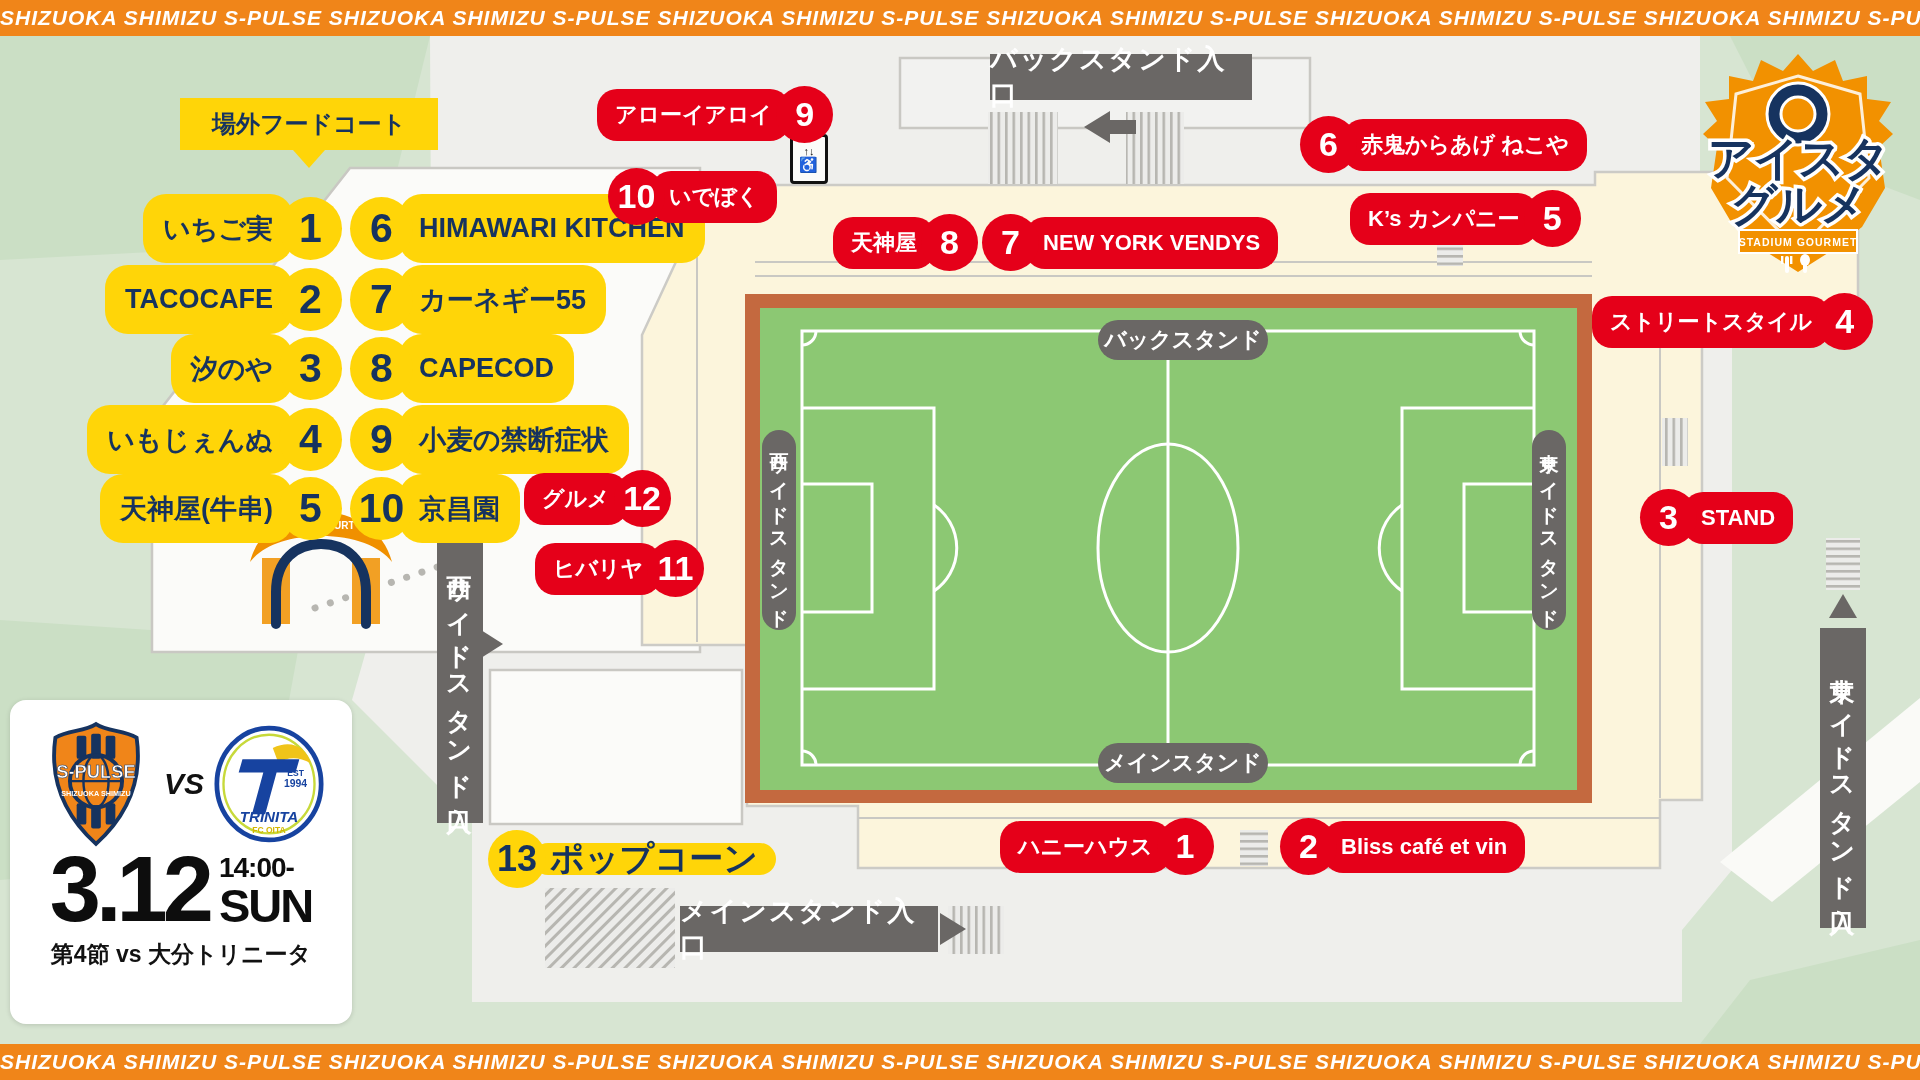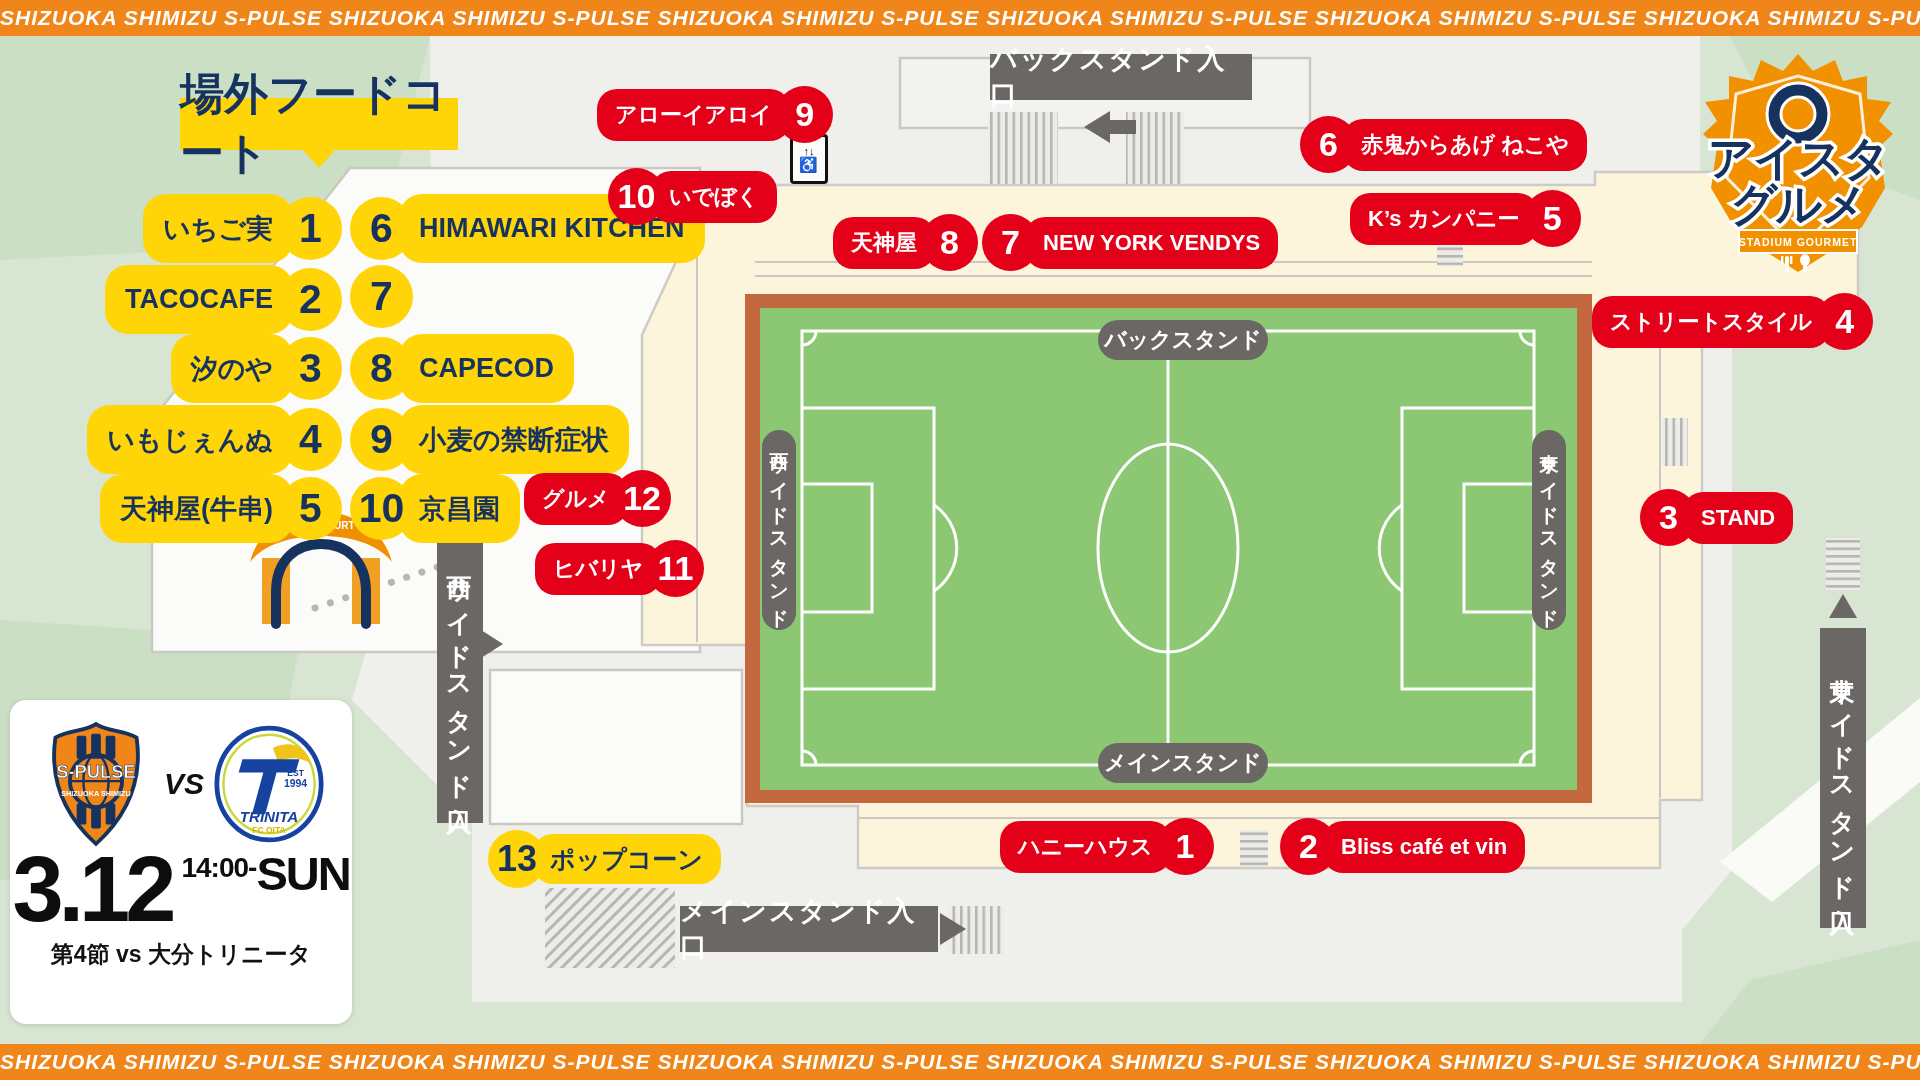--- a/index.html
+++ b/index.html
@@ -18,32 +18,32 @@
   .ent-h{height:46px;font-size:27px;letter-spacing:2px;}
   .ent-v{width:46px;font-size:25px;}
   .vert{writing-mode:vertical-rl;text-orientation:upright;letter-spacing:4px;}
 
   .badge{position:absolute;display:flex;align-items:center;z-index:6;}
   .badge .pill{display:flex;align-items:center;white-space:nowrap;font-weight:bold;position:relative;z-index:0;}
   .badge .num{display:flex;align-items:center;justify-content:center;border-radius:50%;font-weight:bold;
               flex:none;position:relative;z-index:1;}
   .badge.red .pill{background:#e50019;color:#fff;height:52px;border-radius:20px;padding:0 18px;font-size:22px;}
   .badge.red .num{background:#e50019;color:#fff;width:57px;height:57px;font-size:34px;}
-  .badge.yellow .pill{background:#ffd508;color:#16335f;height:50px;border-radius:21px;padding:0 18px;font-size:25px;}
+  .badge.yellow .pill{background:#ffd508;color:#16335f;height:32px;border-radius:21px;padding:0 18px;font-size:34px;}
   .badge.yellow .num{background:#ffd508;color:#16335f;width:58px;height:58px;font-size:36px;}
   .badge.list .pill{height:45px;border-radius:23px;padding:12px 20px;font-size:27px;}
   .badge.list .num{width:63px;height:63px;font-size:41px;}
   .badge.nright .num{margin-left:-14px;}
   .badge.nleft .num{margin-right:-14px;}
 
   #fc-col1,#fc-col2{position:absolute;top:0;height:560px;z-index:6;}
   #fc-col1{left:60px;width:282px;} #fc-col2{left:350px;width:420px;}
 
-  #fc-title{position:absolute;left:180px;top:98px;width:278px;height:52px;background:#ffd508;color:#16335f;
-            font-size:44px;font-weight:bold;display:flex;align-items:center;justify-content:center;z-index:6;}
+  #fc-title{position:absolute;left:180px;top:98px;width:258px;height:52px;background:#ffd508;color:#16335f;
+            font-size:24px;font-weight:bold;display:flex;align-items:center;justify-content:center;z-index:6;}
   #fc-title:after{content:"";position:absolute;left:50%;top:100%;margin-left:-16px;
             border:16px solid transparent;border-top:18px solid #ffd508;}
 
   #elev{position:absolute;left:790px;top:134px;width:32px;height:44px;border:3px solid #111;border-radius:4px;
         background:#fbfbf9;display:flex;flex-direction:column;align-items:center;justify-content:center;
         line-height:1;z-index:4;}
   #elev .arrows{font-size:11px;font-weight:bold;color:#111;}
   #elev .wc{font-size:15px;color:#111;}
 
   .arr{position:absolute;width:0;height:0;z-index:5;}
@@ -53,21 +53,21 @@
   #arr-main{left:940px;top:913px;border-top:16px solid transparent;border-bottom:16px solid transparent;border-left:26px solid #6a6765;}
   #arr-west{left:481px;top:630px;border-top:14px solid transparent;border-bottom:14px solid transparent;border-left:22px solid #6a6765;}
   #arr-east{left:1829px;top:594px;border-left:14px solid transparent;border-right:14px solid transparent;border-bottom:24px solid #6a6765;}
 
   #match-card{position:absolute;left:10px;top:700px;width:342px;height:324px;background:#fff;border-radius:16px;
               box-shadow:0 1px 5px rgba(0,0,0,.15);z-index:7;}
   .card-logos{display:flex;align-items:center;justify-content:center;gap:10px;padding-top:20px;}
   .vs{font-size:30px;font-weight:bold;font-style:italic;color:#111;}
   .card-date-row{display:flex;align-items:flex-start;justify-content:center;gap:10px;margin-top:0px;}
   .big-date{font-size:92px;font-weight:bold;letter-spacing:-5px;color:#0d0d0d;line-height:.9;}
-  .dt-col{display:flex;align-items:flex-start;padding-top:4px;}
+  .dt-col{display:flex;flex-direction:column;align-items:flex-start;padding-top:4px;}
   .dt-time{font-size:28px;font-weight:bold;color:#0d0d0d;letter-spacing:-1px;}
   .dt-day{font-size:47px;font-weight:bold;color:#0d0d0d;line-height:.95;letter-spacing:-2px;}
   .card-detail{text-align:center;font-size:23px;font-weight:bold;color:#111;margin-top:8px;}
 
   #aista-logo{position:absolute;left:1692px;top:50px;z-index:7;}
 </style>
 </head>
 <body>
 
 <div id="stage">
@@ -185,20 +185,21 @@
         <span class="num">5</span>
       </div>
     </div>
   <div id="fc-col2" style="top:194px;">
       <div class="badge yellow list nleft" style="top: 0px; left: 0px;">
         <span class="num">6</span>
         <span class="pill">HIMAWARI KITCHEN</span>
       </div>
       <div class="badge yellow list nleft" style="top: 71px; left: 0px;">
         <span class="num">7</span>
+        <span class="pill">カーネギー55</span>
       </div>
       <div class="badge yellow list nleft" style="top: 140px; left: 0px;">
         <span class="num">8</span>
         <span class="pill">CAPECOD</span>
       </div>
       <div class="badge yellow list nleft" style="top: 211px; left: 0px;">
         <span class="num">9</span>
         <span class="pill">小麦の禁断症状</span>
       </div>
       <div class="badge yellow list nleft" style="top: 280px; left: 0px;">

